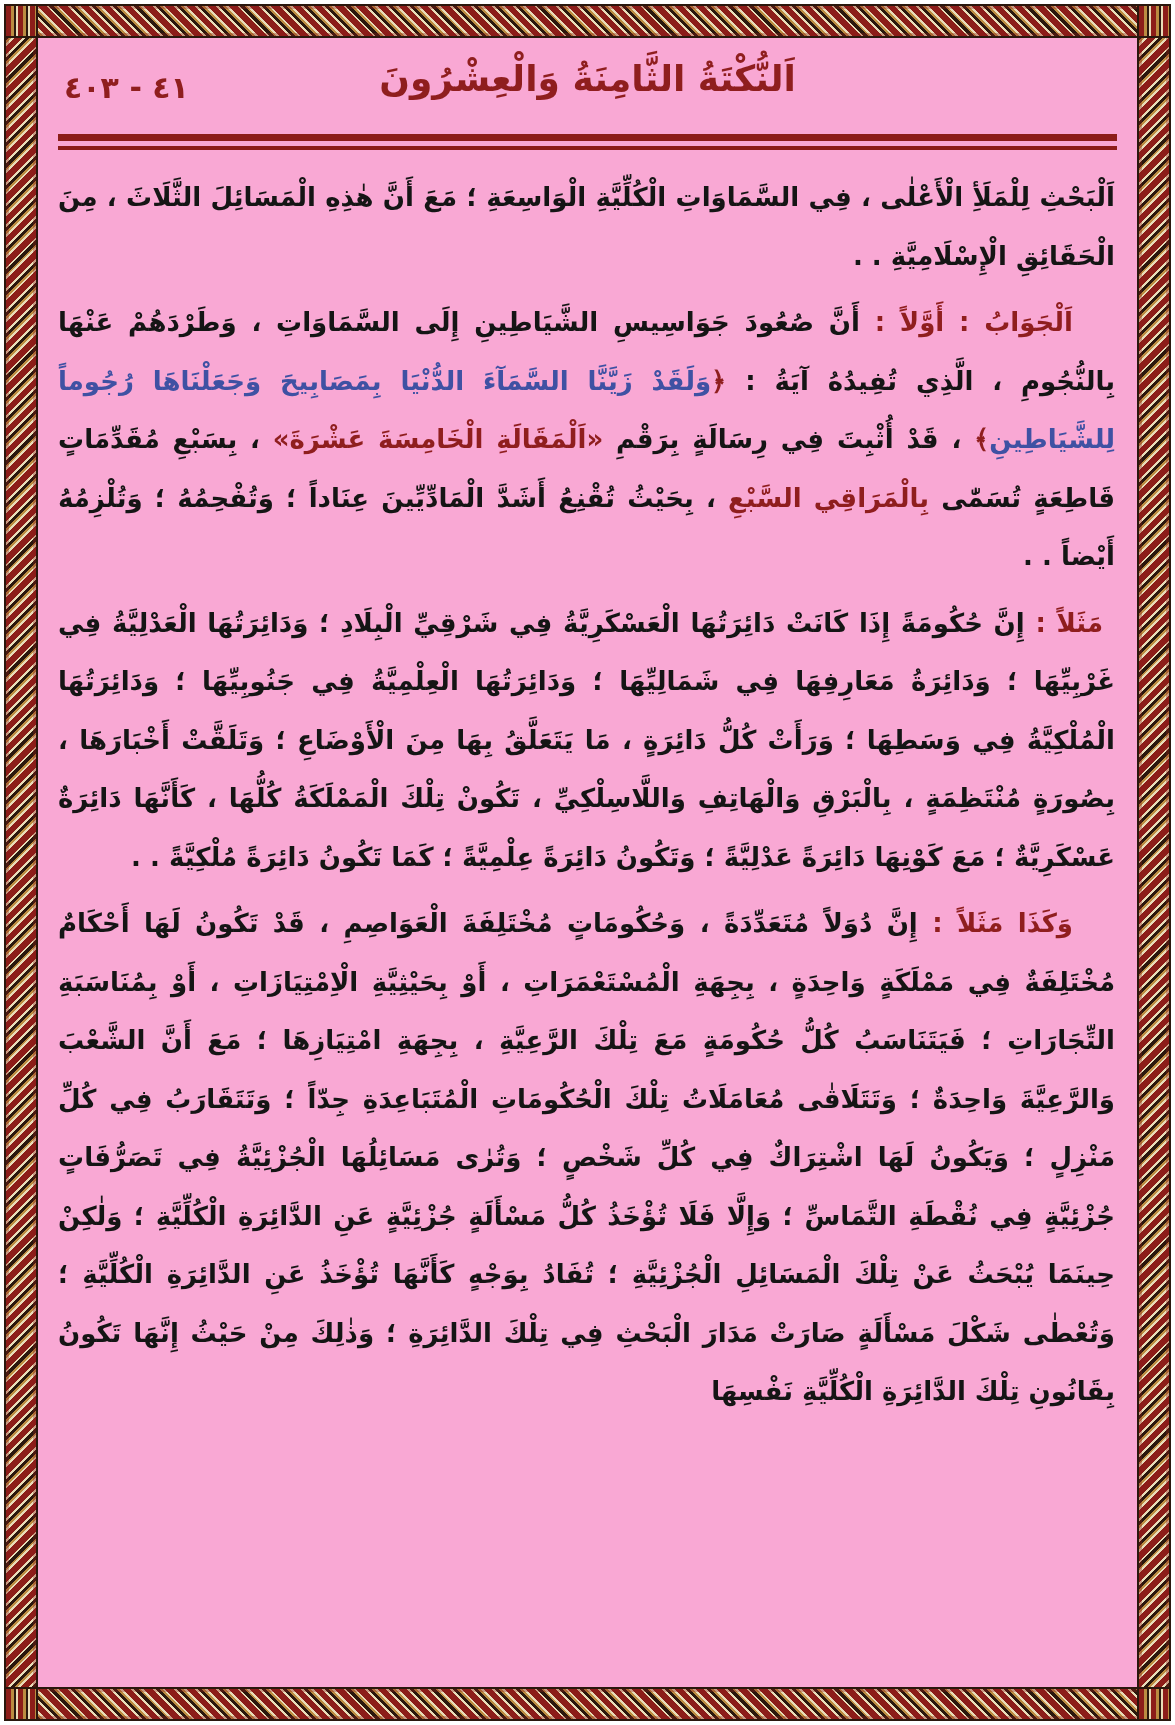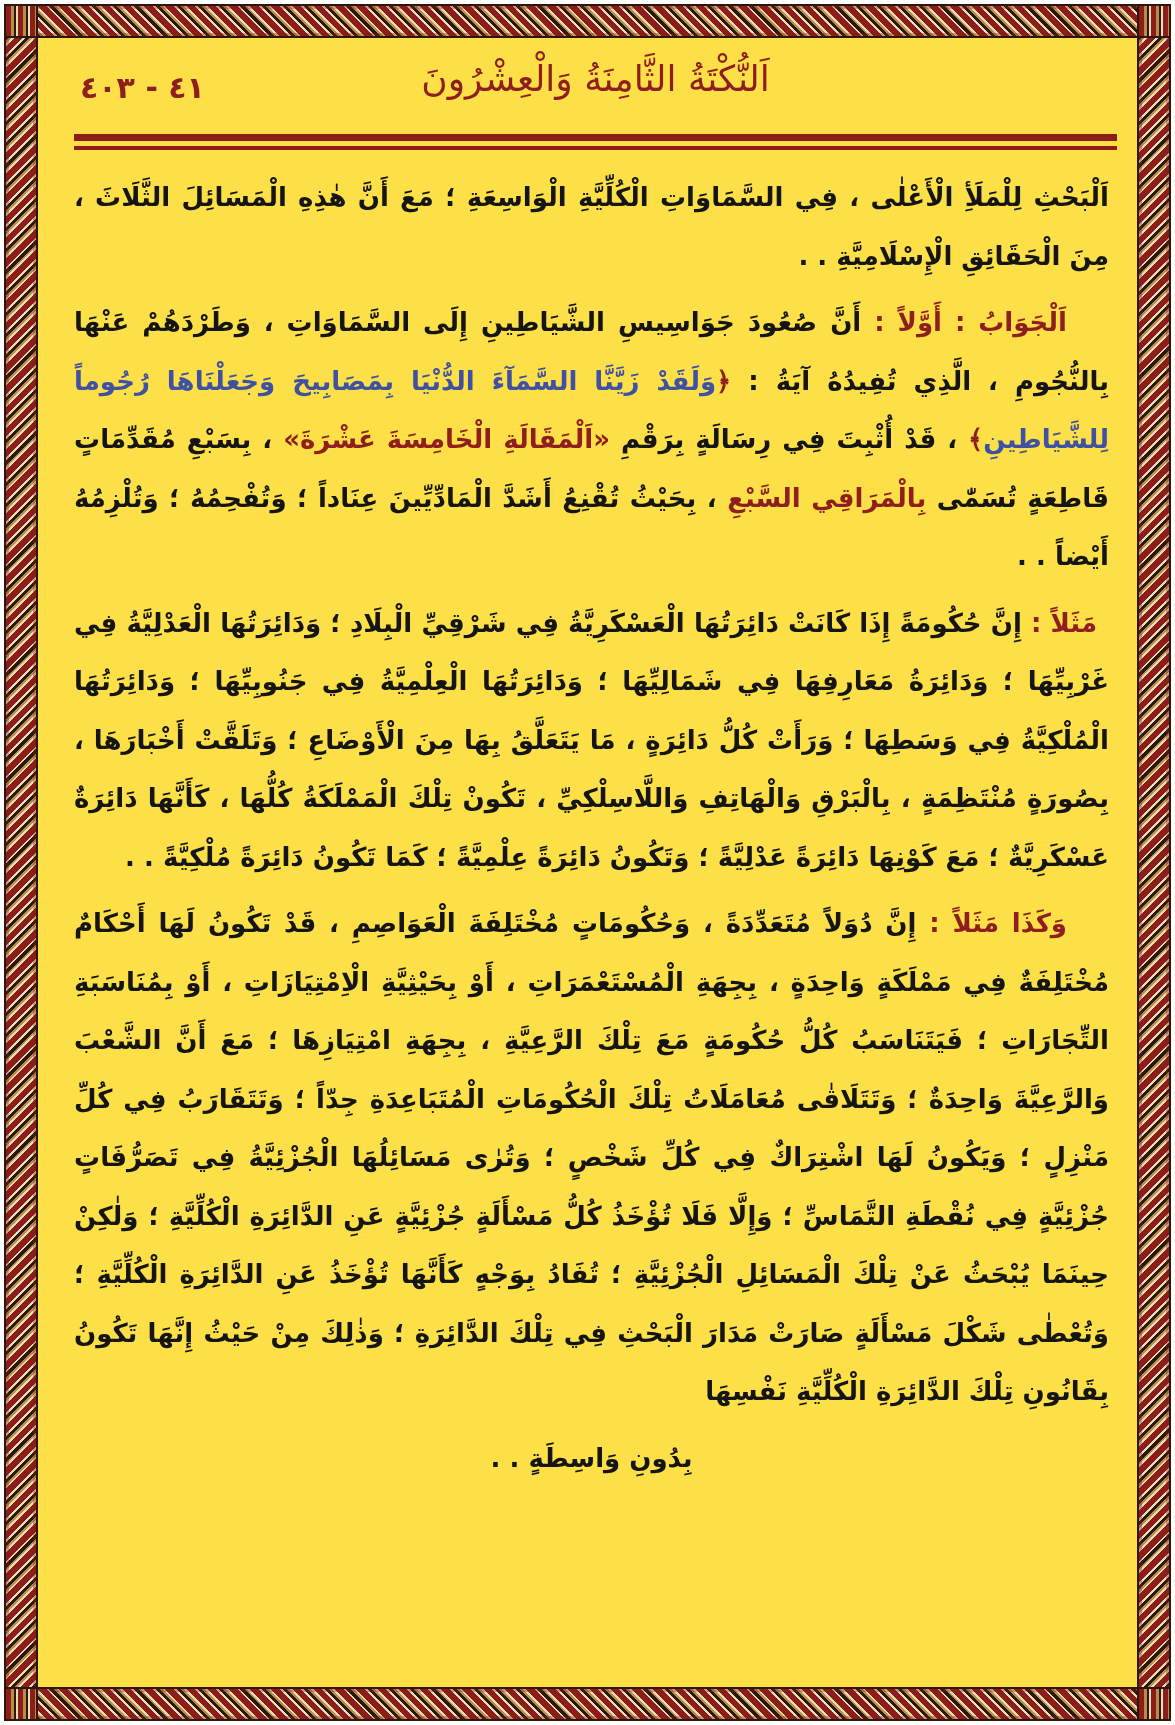--- a/index.html
+++ b/index.html
@@ -48,45 +48,45 @@
     position:absolute;width:34px;height:34px;z-index:3;
     background:repeating-linear-gradient(90deg,
       var(--maroon) 0 5px,var(--gold) 5px 8px,var(--frame-dark) 8px 10px,var(--cream) 10px 12px);
     border:2px solid var(--frame-dark);
   }
   .c-tl{top:4px;left:4px}.c-tr{top:4px;right:4px}
   .c-bl{bottom:4px;left:4px}.c-br{bottom:4px;right:4px}
 
   .content{
     position:absolute;top:38px;bottom:38px;left:38px;right:38px;
-    padding:18px 20px 0 36px;z-index:1;background:#fde047;
+    padding:18px 20px 0 20px;z-index:1;background:#f9a8d4;
   }
   .header{position:relative;height:66px;}
   .page-number{
     position:absolute;left:6px;top:14px;
     color:var(--red);font-weight:700;font-size:30px;direction:rtl;
     letter-spacing:1px;
   }
   .page-title{
-    text-align:center;color:var(--red);font-weight:400;font-size:36px;
+    text-align:center;color:var(--red);font-weight:700;font-size:36px;
     padding-top:2px;
   }
   .double-rule{margin-top:12px;}
   .rule-thick{height:7px;background:var(--maroon);}
   .rule-thin{height:4px;background:var(--maroon);margin-top:5px;}
 
   .body-text{
     margin-top:18px;
     direction:rtl;
     color:var(--ink);
     font-size:26px;font-weight:700;
     line-height:2.25;
     text-align:justify;
   }
-  .body-text p{margin:0 8px 8px 0;}
+  .body-text p{margin:0 2px 8px 0;}
   .body-text p.center{text-align:center;}
   .seg-red{color:var(--red);}
   .seg-blue{color:var(--blue);}
   .seg-black{color:var(--ink);}
 </style>
 </head>
 <body>
 
 <div class="page">
 
@@ -109,17 +109,16 @@
     <div class="double-rule">
       <div class="rule-thick"></div>
       <div class="rule-thin"></div>
     </div>
 
     <div class="body-text">
         <p><span class="seg-black">اَلْبَحْثِ لِلْمَلَأِ الْأَعْلٰى ، فِي السَّمَاوَاتِ الْكُلِّيَّةِ الْوَاسِعَةِ ؛ مَعَ أَنَّ هٰذِهِ الْمَسَائِلَ الثَّلَاثَ ، مِنَ الْحَقَائِقِ الْإِسْلَامِيَّةِ . .</span></p>
         <p style="text-indent: 42px;"><span class="seg-red">اَلْجَوَابُ : أَوَّلاً : </span><span class="seg-black">أَنَّ صُعُودَ جَوَاسِيسِ الشَّيَاطِينِ إِلَى السَّمَاوَاتِ ، وَطَرْدَهُمْ عَنْهَا بِالنُّجُومِ ، الَّذِي تُفِيدُهُ آيَةُ : </span><span class="seg-red">﴿</span><span class="seg-blue">وَلَقَدْ زَيَّنَّا السَّمَآءَ الدُّنْيَا بِمَصَابِيحَ وَجَعَلْنَاهَا رُجُوماً لِلشَّيَاطِينِ</span><span class="seg-red">﴾</span><span class="seg-black"> ، قَدْ أُثْبِتَ فِي رِسَالَةٍ بِرَقْمِ </span><span class="seg-red">«اَلْمَقَالَةِ الْخَامِسَةَ عَشْرَةَ»</span><span class="seg-black"> ، بِسَبْعِ مُقَدِّمَاتٍ قَاطِعَةٍ تُسَمّٰى </span><span class="seg-red">بِالْمَرَاقِي السَّبْعِ</span><span class="seg-black"> ، بِحَيْثُ تُقْنِعُ أَشَدَّ الْمَادِّيِّينَ عِنَاداً ؛ وَتُفْحِمُهُ ؛ وَتُلْزِمُهُ أَيْضاً . .</span></p>
         <p style="text-indent: 12px;"><span class="seg-red">مَثَلاً : </span><span class="seg-black">إِنَّ حُكُومَةً إِذَا كَانَتْ دَائِرَتُهَا الْعَسْكَرِيَّةُ فِي شَرْقِيِّ الْبِلَادِ ؛ وَدَائِرَتُهَا الْعَدْلِيَّةُ فِي غَرْبِيِّهَا ؛ وَدَائِرَةُ مَعَارِفِهَا فِي شَمَالِيِّهَا ؛ وَدَائِرَتُهَا الْعِلْمِيَّةُ فِي جَنُوبِيِّهَا ؛ وَدَائِرَتُهَا الْمُلْكِيَّةُ فِي وَسَطِهَا ؛ وَرَأَتْ كُلُّ دَائِرَةٍ ، مَا يَتَعَلَّقُ بِهَا مِنَ الْأَوْضَاعِ ؛ وَتَلَقَّتْ أَخْبَارَهَا ، بِصُورَةٍ مُنْتَظِمَةٍ ، بِالْبَرْقِ وَالْهَاتِفِ وَاللَّاسِلْكِيِّ ، تَكُونْ تِلْكَ الْمَمْلَكَةُ كُلُّهَا ، كَأَنَّهَا دَائِرَةٌ عَسْكَرِيَّةٌ ؛ مَعَ كَوْنِهَا دَائِرَةً عَدْلِيَّةً ؛ وَتَكُونُ دَائِرَةً عِلْمِيَّةً ؛ كَمَا تَكُونُ دَائِرَةً مُلْكِيَّةً . .</span></p>
         <p style="text-indent: 42px;"><span class="seg-red">وَكَذَا مَثَلاً : </span><span class="seg-black">إِنَّ دُوَلاً مُتَعَدِّدَةً ، وَحُكُومَاتٍ مُخْتَلِفَةَ الْعَوَاصِمِ ، قَدْ تَكُونُ لَهَا أَحْكَامٌ مُخْتَلِفَةٌ فِي مَمْلَكَةٍ وَاحِدَةٍ ، بِجِهَةِ الْمُسْتَعْمَرَاتِ ، أَوْ بِحَيْثِيَّةِ الْاِمْتِيَازَاتِ ، أَوْ بِمُنَاسَبَةِ التِّجَارَاتِ ؛ فَيَتَنَاسَبُ كُلُّ حُكُومَةٍ مَعَ تِلْكَ الرَّعِيَّةِ ، بِجِهَةِ امْتِيَازِهَا ؛ مَعَ أَنَّ الشَّعْبَ وَالرَّعِيَّةَ وَاحِدَةٌ ؛ وَتَتَلَاقٰى مُعَامَلَاتُ تِلْكَ الْحُكُومَاتِ الْمُتَبَاعِدَةِ جِدّاً ؛ وَتَتَقَارَبُ فِي كُلِّ مَنْزِلٍ ؛ وَيَكُونُ لَهَا اشْتِرَاكٌ فِي كُلِّ شَخْصٍ ؛ وَتُرٰى مَسَائِلُهَا الْجُزْئِيَّةُ فِي تَصَرُّفَاتٍ جُزْئِيَّةٍ فِي نُقْطَةِ التَّمَاسِّ ؛ وَإِلَّا فَلَا تُؤْخَذُ كُلُّ مَسْأَلَةٍ جُزْئِيَّةٍ عَنِ الدَّائِرَةِ الْكُلِّيَّةِ ؛ وَلٰكِنْ حِينَمَا يُبْحَثُ عَنْ تِلْكَ الْمَسَائِلِ الْجُزْئِيَّةِ ؛ تُفَادُ بِوَجْهٍ كَأَنَّهَا تُؤْخَذُ عَنِ الدَّائِرَةِ الْكُلِّيَّةِ ؛ وَتُعْطٰى شَكْلَ مَسْأَلَةٍ صَارَتْ مَدَارَ الْبَحْثِ فِي تِلْكَ الدَّائِرَةِ ؛ وَذٰلِكَ مِنْ حَيْثُ إِنَّهَا تَكُونُ بِقَانُونِ تِلْكَ الدَّائِرَةِ الْكُلِّيَّةِ نَفْسِهَا</span></p>
-        <p class="center"><span class="seg-black">بِدُونِ وَاسِطَةٍ . .</span></p>
       </div>
 
   </div>
 </div>
 
 </body></html>

